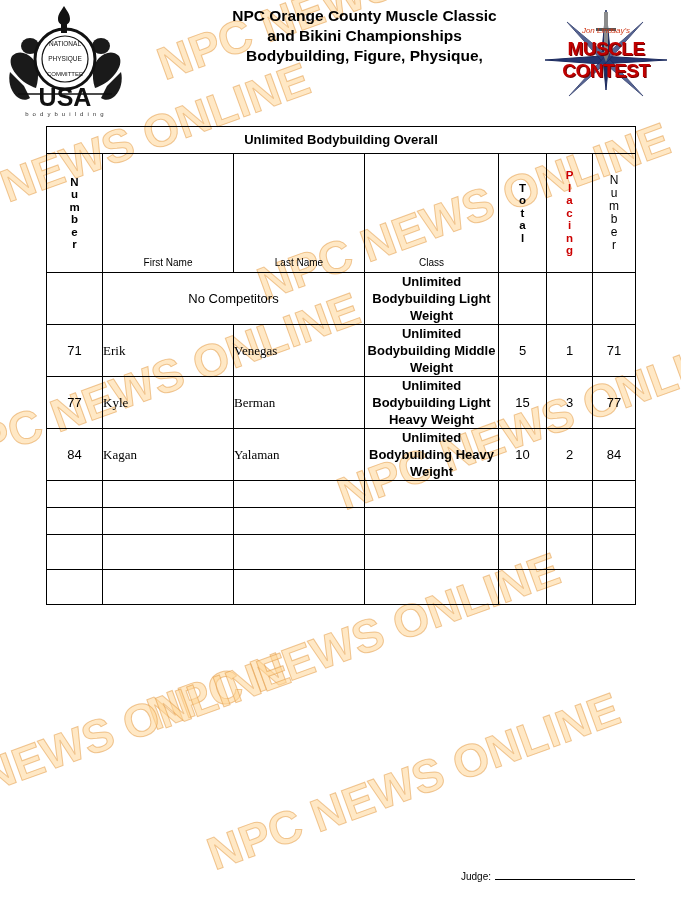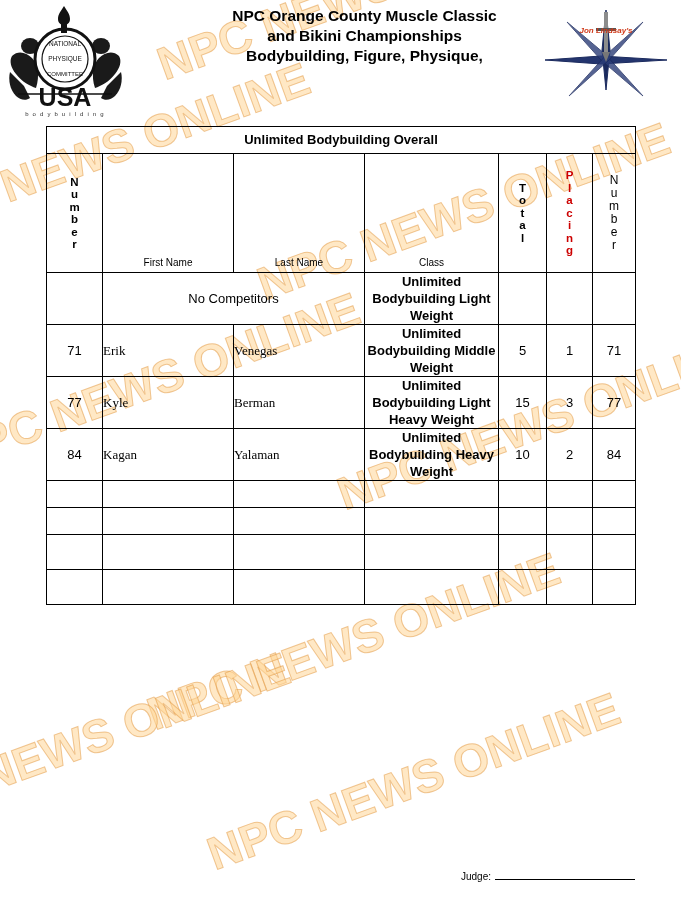--- a/index.html
+++ b/index.html
@@ -85,21 +85,21 @@
     text-shadow: 1px 1px 0 #7a0000;
   }
   .mc-sub {
     position: absolute;
     left: 0;
     top: 22px;
     width: 150px;
     text-align: center;
     font-size: 8px;
     font-style: italic;
-    font-weight: bold;
+    font-weight: normal;
     color: #d03a1a;
   }
 
   
   .sheet {
     position: absolute;
     left: 46px;
     top: 126px;
     width: 589px;
     z-index: 10;
@@ -248,20 +248,21 @@
       </g>
 
       <g>
         <rect x="73" y="8" width="4" height="44" fill="#8c8c8c"></rect>
         <rect x="65" y="24" width="20" height="3" fill="#555"></rect>
         <path d="M75 58 L71 48 L79 48 Z" fill="#777"></path>
       </g>
       </svg><div></div>
     
     <div class="mc-sub">Jon Lindsay's</div>
+    <div class="mc-text">MUSCLE CONTEST</div>
   </div>
 </div>
 
 <div class="sheet">
   <table class="score">
     <colgroup>
       <col class="c-num">
         <col class="c-first">
         <col class="c-last">
         <col class="c-class">

